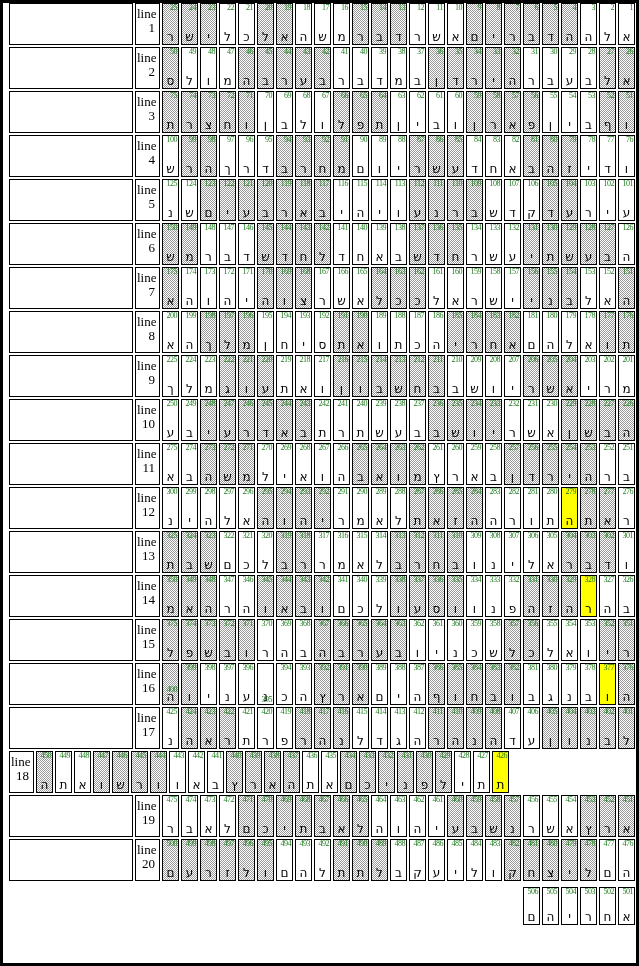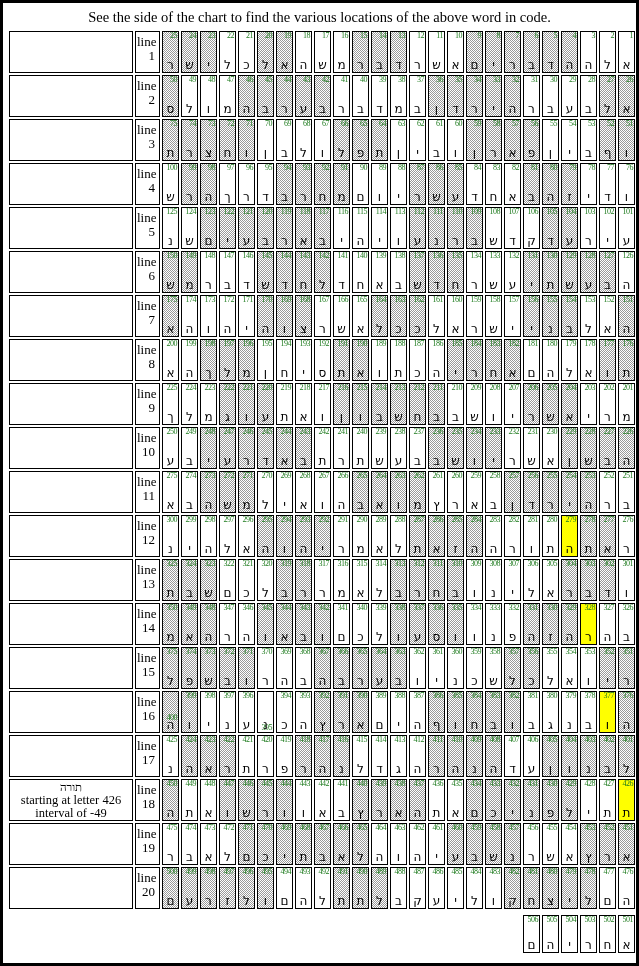--- a/index.html
+++ b/index.html
@@ -48,21 +48,20 @@
     background-size:2px 2px;background-position:0 0,1px 1px;
   }
   .cell.hl{background-color:#ffff00;background-image:none;}
   .partial-row{display:flex;margin-top:6px;margin-left:514px;}
   .partial-row .cell{height:38px;}
 </style>
 </head>
 <body>
 
 <div class="page">
-  <div class="title">See the side of the chart to find the various locations of the above word in code.</div>
   <div class="grid" id="grid">
       <div class="row">
         <div class="side-box"></div>
         <div class="line-box">
           <span class="line-word">line</span>
           <span class="line-num">1</span>
         </div>
         <div class="cell shaded">
           <span class="num" style="color: rgb(30, 123, 30);">25</span>
           <span class="ltr">ר</span>
@@ -1870,25 +1869,20 @@
         <div class="cell shaded">
           <span class="num" style="color: rgb(30, 123, 30);">402</span>
           <span class="ltr">ב</span>
         </div>
         <div class="cell shaded">
           <span class="num" style="color: rgb(30, 123, 30);">401</span>
           <span class="ltr">ל</span>
         </div>
       </div>
       <div class="row">
-        <div class="side-box">
-          <div class="side-word">תורה</div>
-          <div>starting at letter 426</div>
-          <div>interval of -49</div>
-        </div>
         <div class="line-box">
           <span class="line-word">line</span>
           <span class="line-num">18</span>
         </div>
         <div class="cell shaded">
           <span class="num" style="color: rgb(30, 123, 30);">450</span>
           <span class="ltr">ה</span>
         </div>
         <div class="cell">
           <span class="num" style="color: rgb(30, 123, 30);">449</span>

